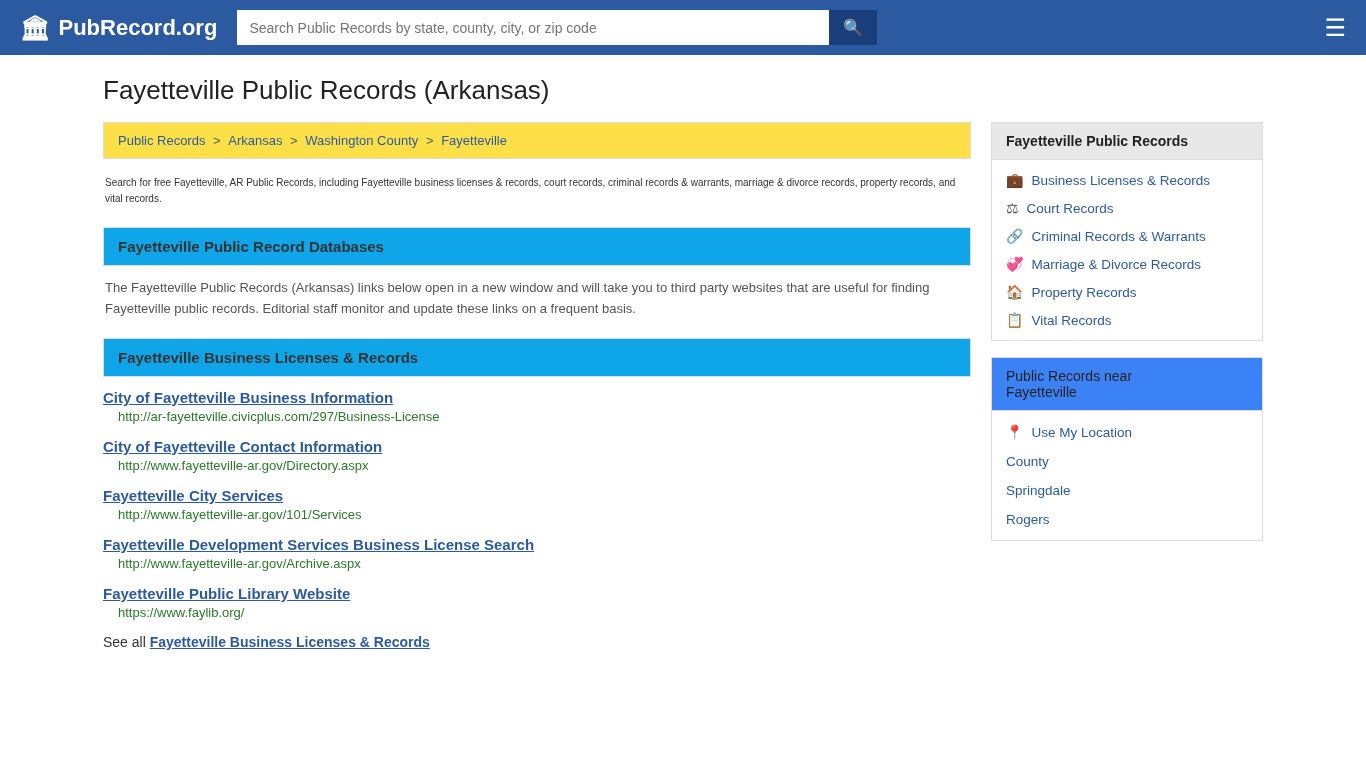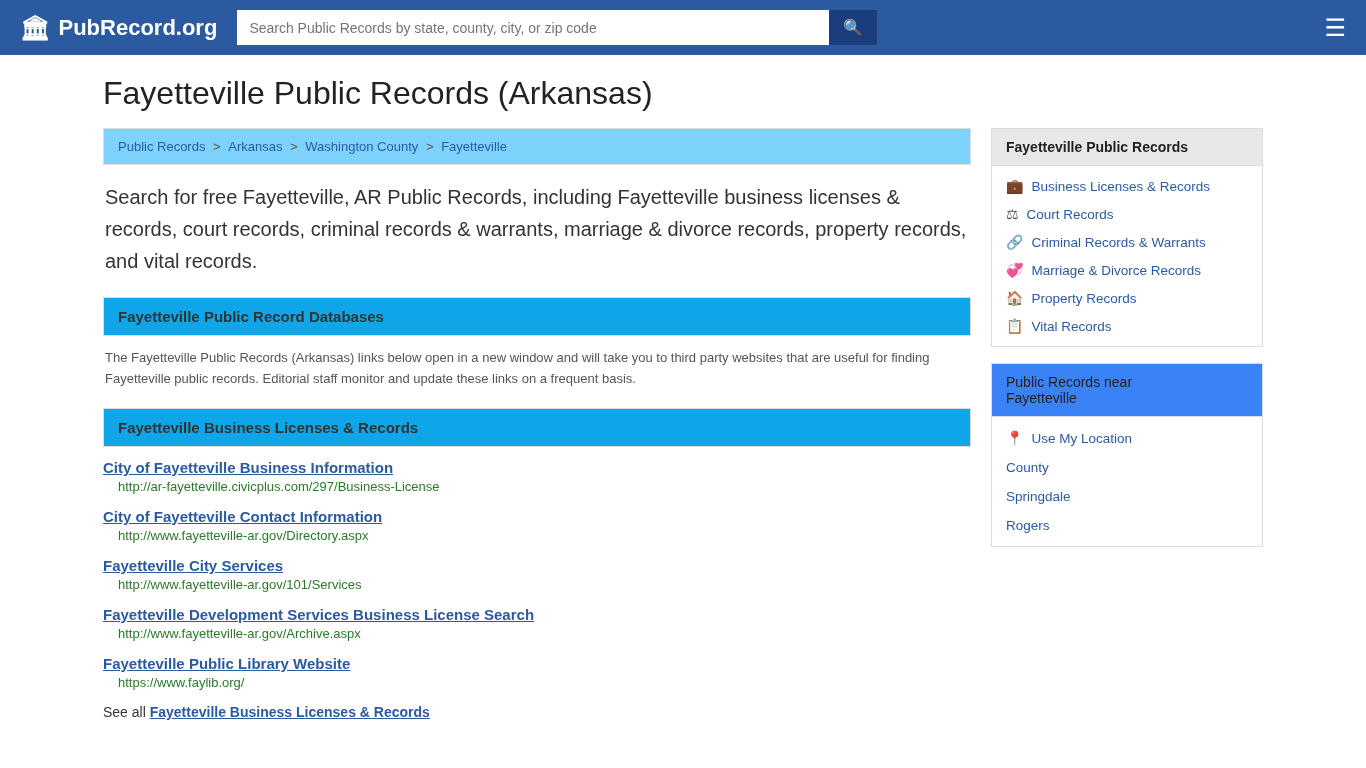--- a/index.html
+++ b/index.html
@@ -53,51 +53,51 @@
       margin-left: auto;
     }
 
     
     #content-wrapper {
       max-width: 1200px;
       margin: 0 auto;
       padding: 20px 20px;
     }
     #page-title {
-      font-size: 32px;
+      font-size: 26px;
       font-weight: normal;
       color: #222;
       margin-bottom: 16px;
     }
 
     #main-layout {
       display: flex;
       gap: 20px;
     }
 
     
     #main-content {
       flex: 1;
     }
 
     
     #breadcrumb {
-      background: #7dd3fc;
+      background: #fde047;
       padding: 10px 14px;
       font-size: 13px;
       color: #555;
       margin-bottom: 16px;
       border: 1px solid #ddd;
     }
     #breadcrumb a { color: #2c5aa0; text-decoration: none; }
     #breadcrumb span { color: #555; margin: 0 4px; }
 
     
     #description {
-      font-size: 20px;
+      font-size: 10px;
       line-height: 1.6;
       color: #333;
       margin-bottom: 20px;
       padding: 0 2px;
     }
 
     
     .section-header {
       background: #0ea5e9;
       border: 1px solid #ddd;

